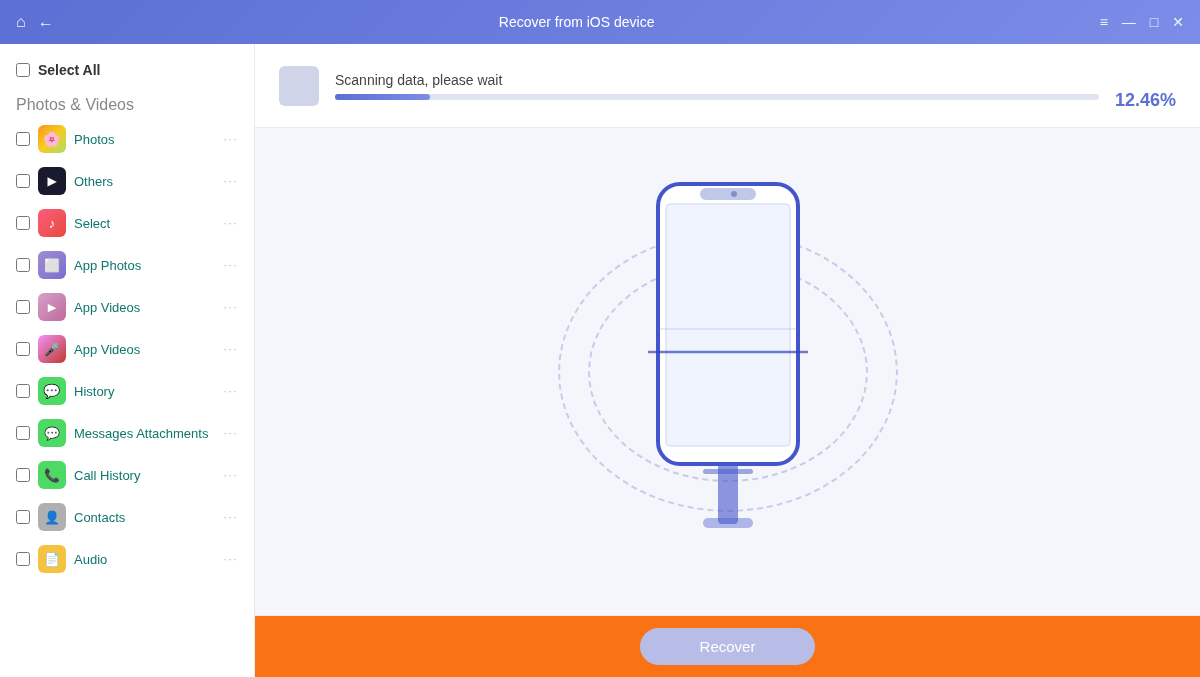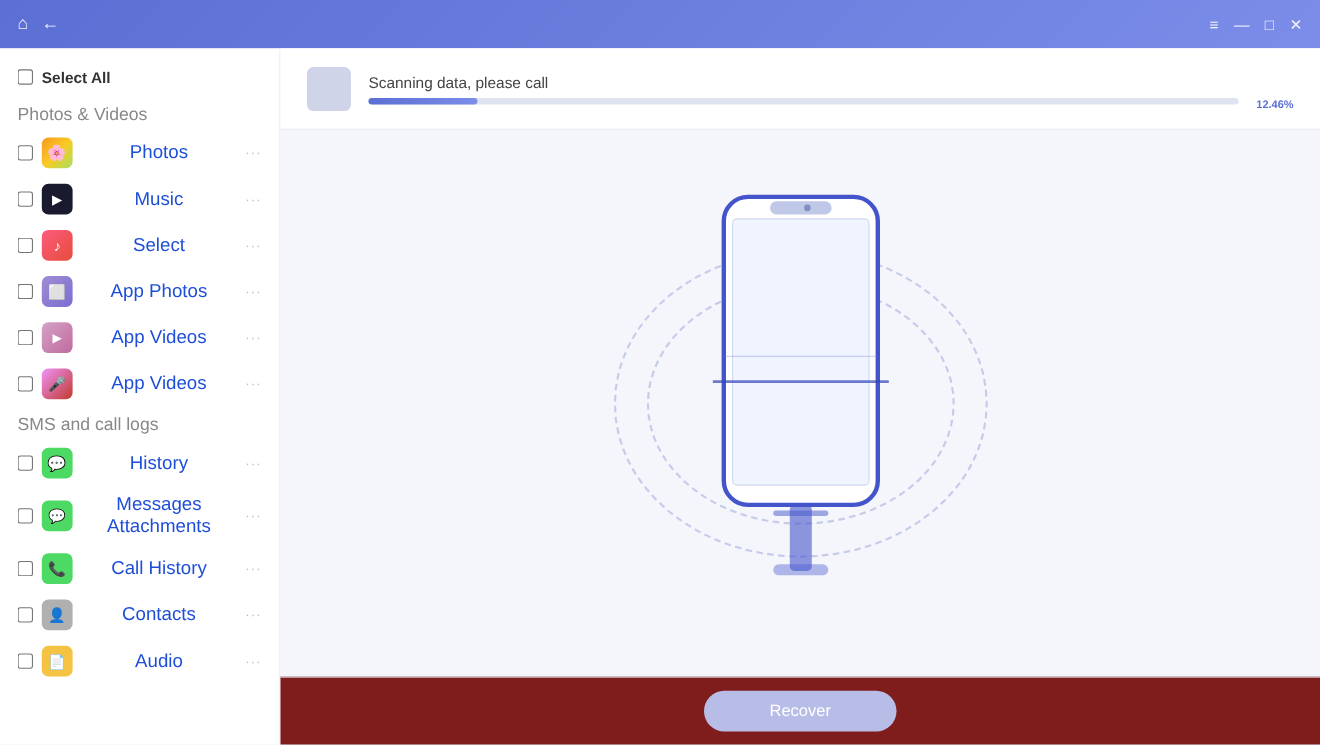--- a/index.html
+++ b/index.html
@@ -58,21 +58,21 @@
     .item-icon {
       width: 28px;
       height: 28px;
       border-radius: 6px;
       display: flex;
       align-items: center;
       justify-content: center;
       flex-shrink: 0;
       font-size: 14px;
     }
-    .item-label { font-size: 17px; color: #1d4ed8; flex: 1; text-align: center; }
+    .item-label { font-size: 13px; color: #0f766e; flex: 1; }
     .item-dots { font-size: 12px; color: #bbb; letter-spacing: 1px; }
 
     
     .icon-photos { background: linear-gradient(135deg, #f7971e, #f9ca24, #a8e063); }
     .icon-videos { background: #1a1a2e; }
     .icon-music { background: linear-gradient(135deg, #fc5c7d, #e74c3c); }
     .icon-app-photos { background: linear-gradient(135deg, #a18cd1, #7b6dd4); }
     .icon-app-videos { background: linear-gradient(135deg, #d4a1c7, #c06b9e); }
     .icon-app-audio { background: linear-gradient(135deg, #f093fb, #c0392b); }
     .icon-messages { background: #4cd964; }
@@ -113,21 +113,21 @@
       background: #e0e4f0;
       border-radius: 3px;
       width: 100%;
     }
     .progress-bar-fill {
       height: 100%;
       background: linear-gradient(90deg, #5b6fd4, #7b8de8);
       border-radius: 3px;
       width: 12.46%;
     }
-    .scan-percent { font-size: 10px; color: #5b6fd4; font-weight: 600; white-space: nowrap; margin-top: 30px; }
+    .scan-percent { font-size: 18px; color: #5b6fd4; font-weight: 600; white-space: nowrap; margin-top: 30px; }
 
     
     .phone-area {
       flex: 1;
       display: flex;
       align-items: center;
       justify-content: center;
       position: relative;
     }
 
@@ -142,21 +142,21 @@
       opacity: 0.4;
       top: 50%;
       left: 50%;
       transform: translate(-50%, -50%);
     }
     .circle-outer { width: 340px; height: 280px; }
     .circle-inner { width: 280px; height: 220px; }
 
     
     .recover-bar {
-      background: #7f1d1d;
+      background: #f97316;
       border-top: 1px solid #e8eaf0;
       padding: 12px 24px;
       display: flex;
       justify-content: center;
       align-items: center;
     }
     .recover-btn {
       background: #b8bde8;
       color: #fff;
       border: none;
@@ -178,20 +178,21 @@
     .sidebar::-webkit-scrollbar-thumb { background: #ccc; border-radius: 2px; }
   </style>
 </head>
 <body>
 
 <div class="titlebar">
   <div class="titlebar-left">
     <span class="title-icon">⌂</span>
     <span class="title-icon">←</span>
   </div>
+  <div class="titlebar-title">Recover from iOS device</div>
   <div class="titlebar-right">
     <span class="win-btn">≡</span>
     <span class="win-btn">—</span>
     <span class="win-btn">□</span>
     <span class="win-btn">✕</span>
   </div>
 </div>
 
 <div class="main">
 
@@ -207,21 +208,21 @@
     <div class="sidebar-item">
       <input type="checkbox" class="item-checkbox" style="">
       <div class="item-icon icon-photos">🌸</div>
       <span class="item-label">Photos</span>
       <span class="item-dots">···</span>
     </div>
 
     <div class="sidebar-item">
       <input type="checkbox" class="item-checkbox" style="">
       <div class="item-icon icon-videos" style="color:white;font-size:12px;">▶</div>
-      <span class="item-label">Music</span>
+      <span class="item-label">Others</span>
       <span class="item-dots">···</span>
     </div>
 
     <div class="sidebar-item">
       <input type="checkbox" class="item-checkbox" style="">
       <div class="item-icon icon-music" style="color:white;font-size:13px;">♪</div>
       <span class="item-label">Select</span>
       <span class="item-dots">···</span>
     </div>
 
@@ -239,21 +240,20 @@
       <span class="item-dots">···</span>
     </div>
 
     <div class="sidebar-item">
       <input type="checkbox" class="item-checkbox" style="">
       <div class="item-icon icon-app-audio" style="color:white;font-size:13px;">🎤</div>
       <span class="item-label">App Videos</span>
       <span class="item-dots">···</span>
     </div>
 
-    <div class="section-label">SMS and call logs</div>
 
     <div class="sidebar-item">
       <input type="checkbox" class="item-checkbox" style="">
       <div class="item-icon icon-messages" style="color:white;font-size:14px;">💬</div>
       <span class="item-label">History</span>
       <span class="item-dots">···</span>
     </div>
 
     <div class="sidebar-item">
       <input type="checkbox" class="item-checkbox" style="">
@@ -284,21 +284,21 @@
       <span class="item-dots">···</span>
     </div>
 
   </div>
 
   <div class="content">
 
     <div class="scan-bar">
       <div class="scan-thumb"></div>
       <div class="scan-info">
-        <div class="scan-status">Scanning data, please call</div>
+        <div class="scan-status">Scanning data, please wait</div>
         <div class="progress-bar-bg">
           <div class="progress-bar-fill" style="width: 12.46%;"></div>
         </div>
       </div>
       <div class="scan-percent">12.46%</div>
     </div>
 
     <div class="phone-area">
       <div class="phone-container">
 

